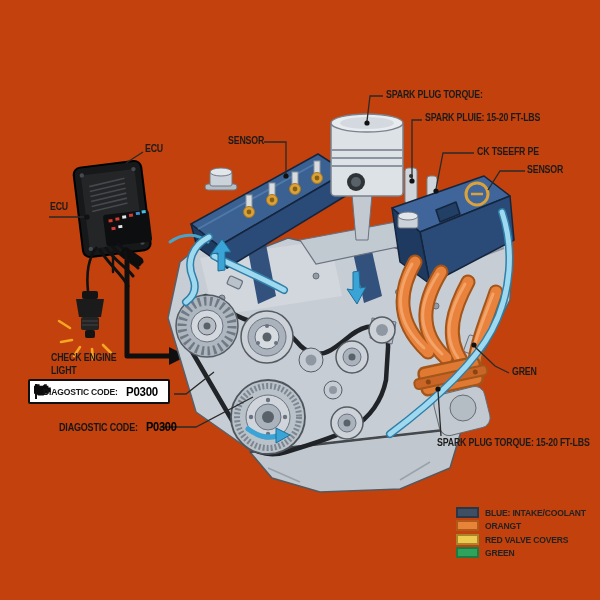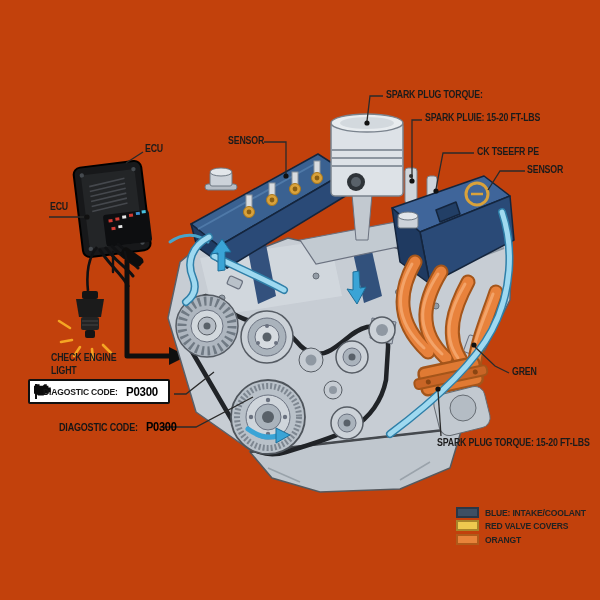--- a/index.html
+++ b/index.html
@@ -348,22 +348,26 @@
 
 <div class="lbl" style="left:512px;top:366px">GREN</div>
 <div class="lbl" style="left:437px;top:437px">SPARK PLUG TORQUE: 15-20 FT-LBS</div>
 
 <div class="legend">
       <div class="legend-row">
         <span class="legend-swatch" style="background: rgb(62, 79, 99); border-color: rgb(42, 55, 71);"></span>
         <span class="legend-label">BLUE: INTAKE/COOLANT</span>
       </div>
       <div class="legend-row">
+        <span class="legend-swatch" style="background: rgb(232, 131, 58); border-color: rgb(176, 90, 26);"></span>
+        <span class="legend-label">ORANGT</span>
+      </div>
+      <div class="legend-row">
         <span class="legend-swatch" style="background: rgb(238, 201, 79); border-color: rgb(168, 133, 42);"></span>
         <span class="legend-label">RED VALVE COVERS</span>
       </div>
       <div class="legend-row">
-        <span class="legend-swatch" style="background: rgb(232, 131, 58); border-color: rgb(176, 90, 26);"></span>
-        <span class="legend-label">ORANGT</span>
+        <span class="legend-swatch" style="background: rgb(47, 163, 92); border-color: rgb(31, 122, 66);"></span>
+        <span class="legend-label">GREEN</span>
       </div>
     </div>
 
 </div>
 
 </body></html>

